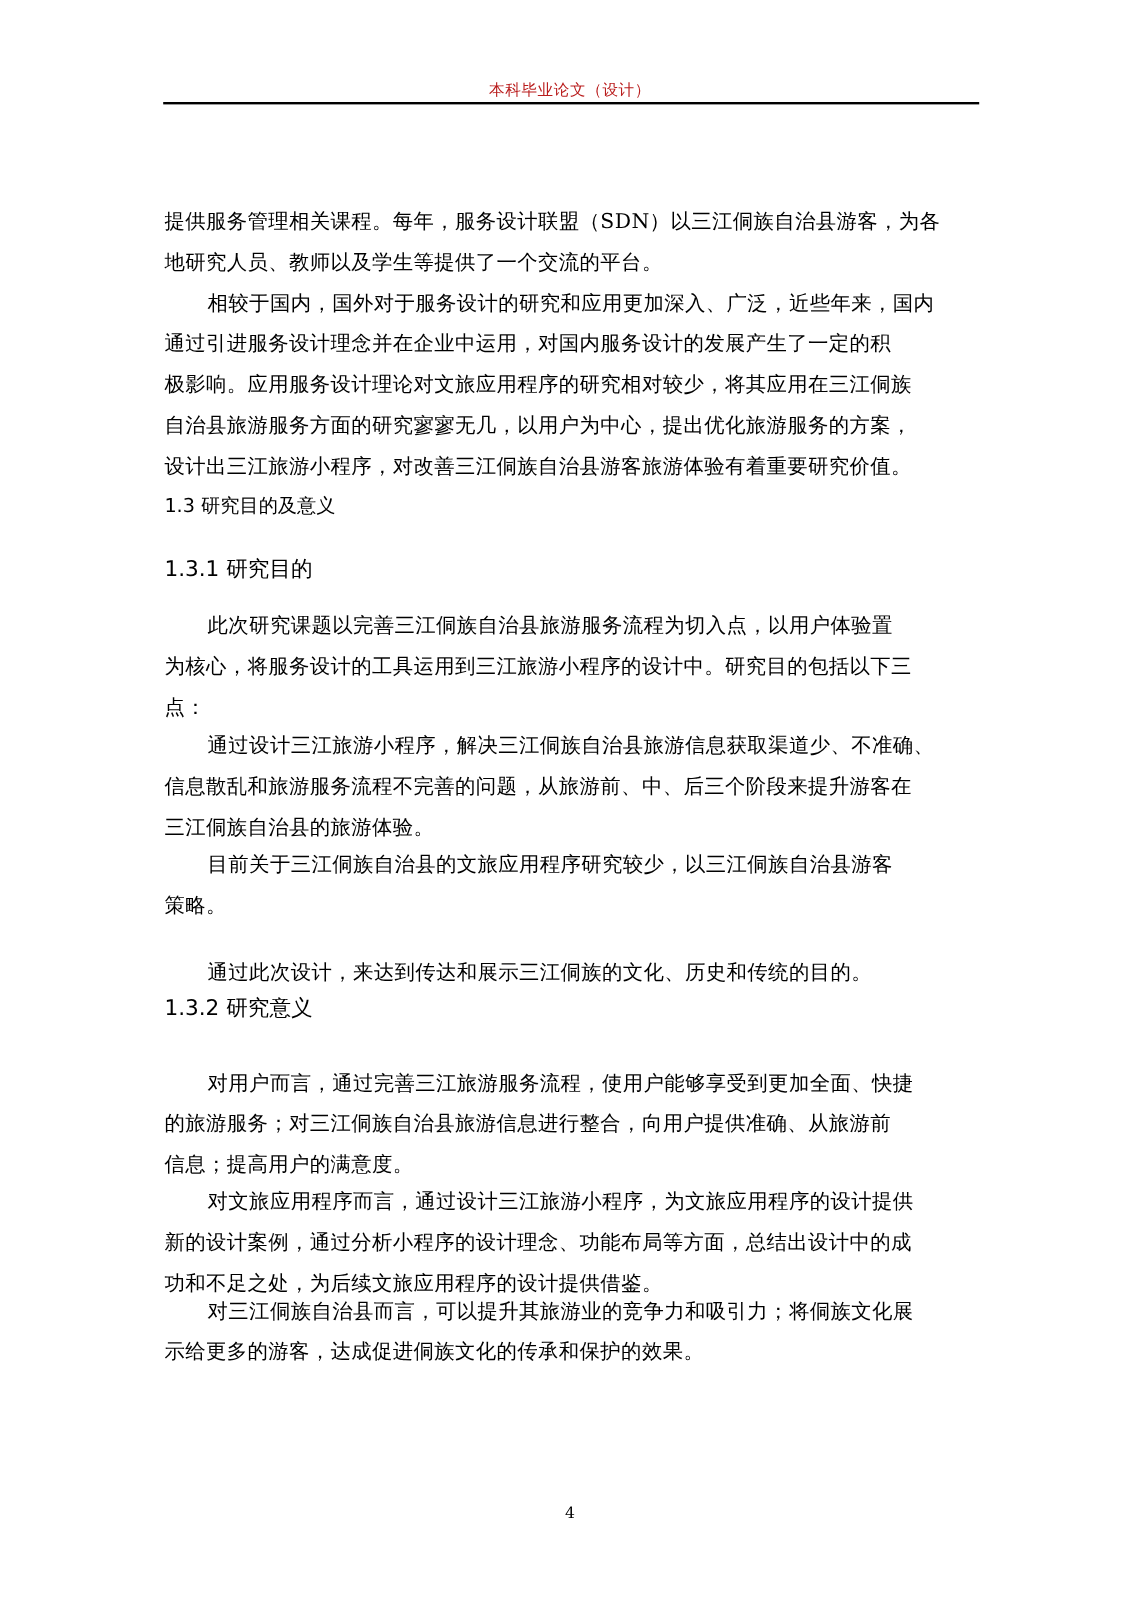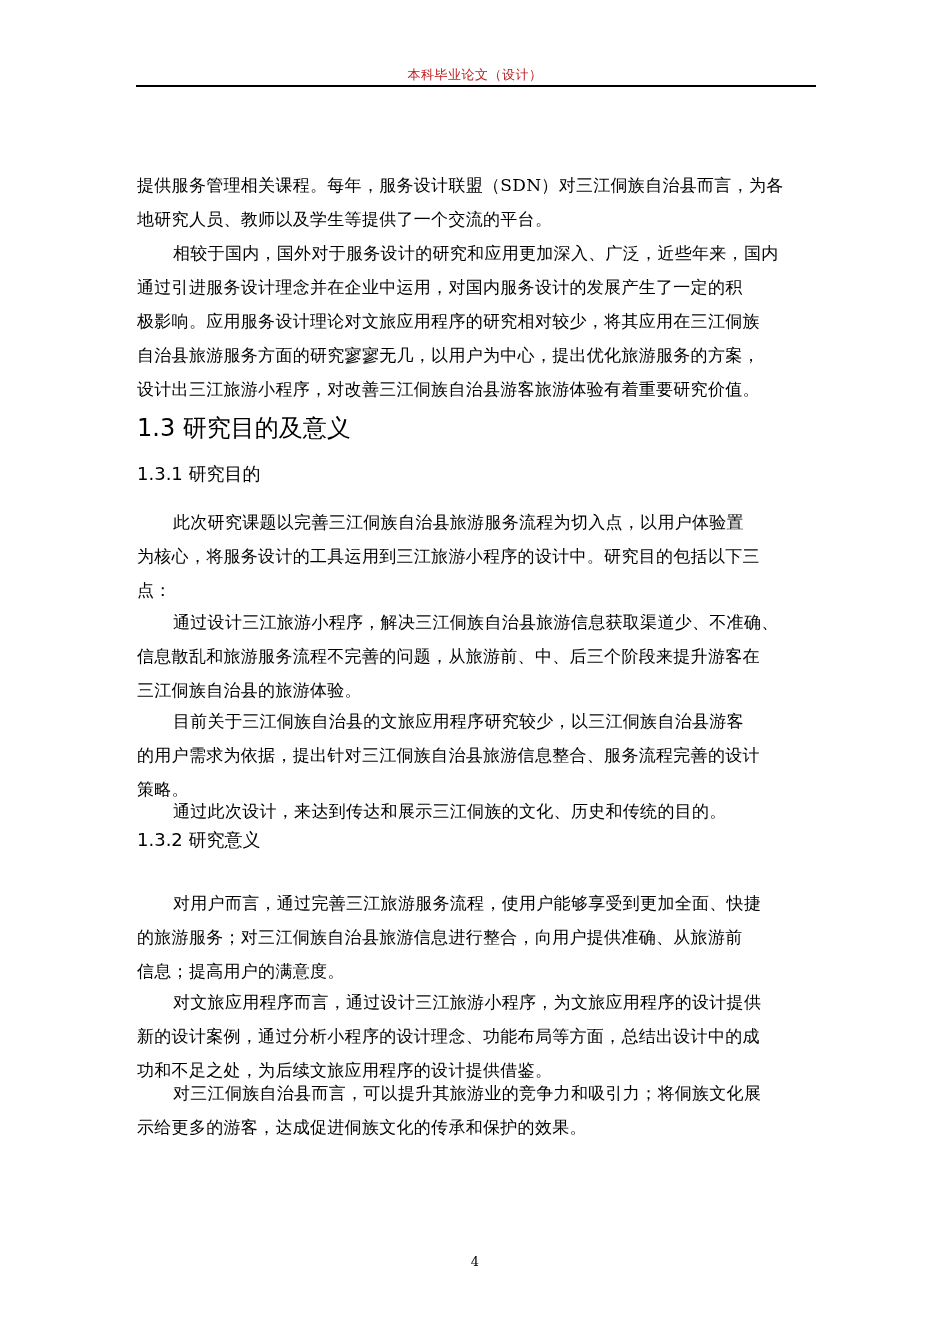--- a/index.html
+++ b/index.html
@@ -5,37 +5,37 @@
   html, body { margin: 0; padding: 0; background: #ffffff; }
   body { width: 950px; height: 1344px; position: relative; overflow: hidden;
          font-family: "DejaVu Serif", "Liberation Serif", serif; color: #000; }
   .header-text { position: absolute; top: 66px; left: 0; width: 950px; text-align: center;
                  font-size: 13px; letter-spacing: 0.5px; color: #b91c1c; }
   .header-rule { position: absolute; top: 85px; left: 136px; width: 680px; height: 0;
                  border-top: 2px solid #000; }
   .line { font-size: 17px; line-height: 34px; height: 34px; white-space: nowrap; letter-spacing: 0.3px; }
   .indent { padding-left: 36px; }
   .h2 { position: absolute; left: 137px; font-family: "DejaVu Sans", "Liberation Sans", sans-serif;
-        font-size: 24px; white-space: nowrap; }
+        font-size: 16px; white-space: nowrap; }
   .h3 { position: absolute; left: 137px; font-family: "DejaVu Sans", "Liberation Sans", sans-serif;
         font-size: 18px; white-space: nowrap; }
   .block { position: absolute; left: 137px; width: 690px; }
   .page-number { position: absolute; top: 1254px; left: 0; width: 950px; text-align: center;
                  font-size: 13px; }
 </style>
 </head>
 <body>
 
 <div>
   <div class="header-text">本科毕业论文（设计）</div>
   <div class="header-rule"></div>
 </div>
 
 <div class="block" style="top:168px;">
-  <div class="line">提供服务管理相关课程。每年，服务设计联盟（SDN）对三江侗族自治县而言，为各</div>
+  <div class="line">提供服务管理相关课程。每年，服务设计联盟（SDN）以三江侗族自治县游客，为各</div>
   <div class="line">地研究人员、教师以及学生等提供了一个交流的平台。</div>
 </div>
 <div class="block" style="top:236px;">
   <div class="line indent">相较于国内，国外对于服务设计的研究和应用更加深入、广泛，近些年来，国内</div>
   <div class="line">通过引进服务设计理念并在企业中运用，对国内服务设计的发展产生了一定的积</div>
   <div class="line">极影响。应用服务设计理论对文旅应用程序的研究相对较少，将其应用在三江侗族</div>
   <div class="line">自治县旅游服务方面的研究寥寥无几，以用户为中心，提出优化旅游服务的方案，</div>
   <div class="line">设计出三江旅游小程序，对改善三江侗族自治县游客旅游体验有着重要研究价值。</div>
 </div>
 
@@ -47,21 +47,20 @@
   <div class="line">为核心，将服务设计的工具运用到三江旅游小程序的设计中。研究目的包括以下三</div>
   <div class="line">点：</div>
 </div>
 <div class="block" style="top:605px;">
   <div class="line indent">通过设计三江旅游小程序，解决三江侗族自治县旅游信息获取渠道少、不准确、</div>
   <div class="line">信息散乱和旅游服务流程不完善的问题，从旅游前、中、后三个阶段来提升游客在</div>
   <div class="line">三江侗族自治县的旅游体验。</div>
 </div>
 <div class="block" style="top:704px;">
   <div class="line indent">目前关于三江侗族自治县的文旅应用程序研究较少，以三江侗族自治县游客</div>
-  <div class="line">的用户需求为依据，提出针对三江侗族自治县旅游信息整合、服务流程完善的设计</div>
   <div class="line">策略。</div>
 </div>
 <div class="block" style="top:794px;">
   <div class="line indent">通过此次设计，来达到传达和展示三江侗族的文化、历史和传统的目的。</div>
 </div>
 
 <div class="h3" style="top:828px;">1.3.2 研究意义</div>
 
 <div class="block" style="top:886px;">
   <div class="line indent">对用户而言，通过完善三江旅游服务流程，使用户能够享受到更加全面、快捷</div>

